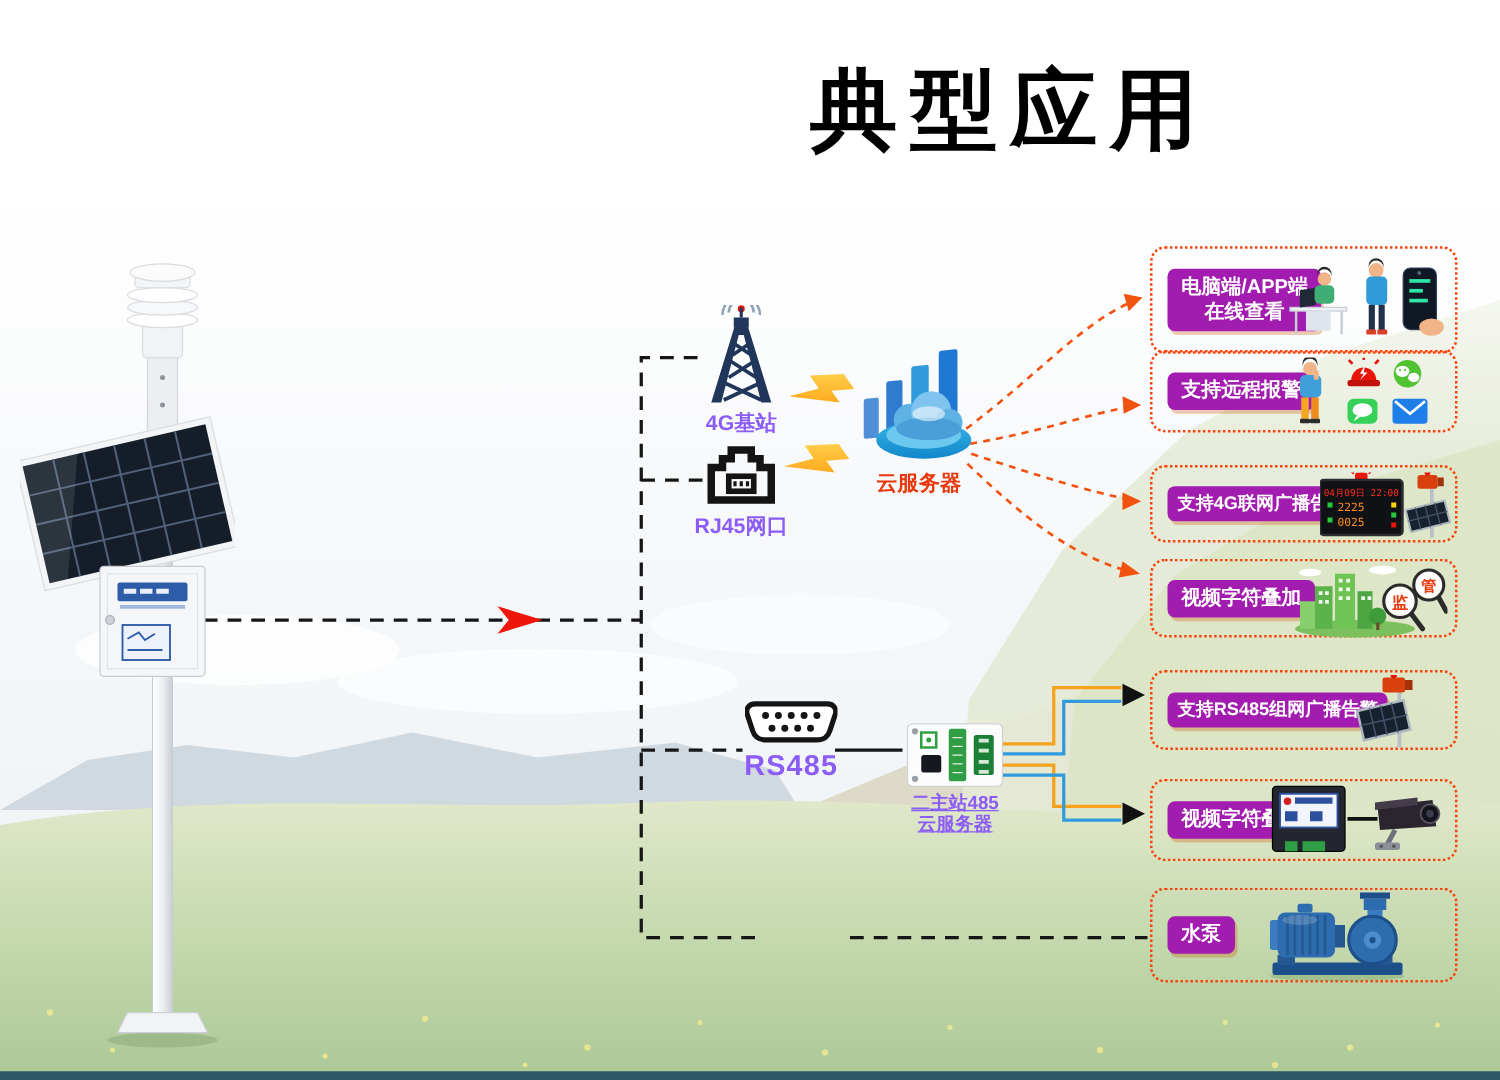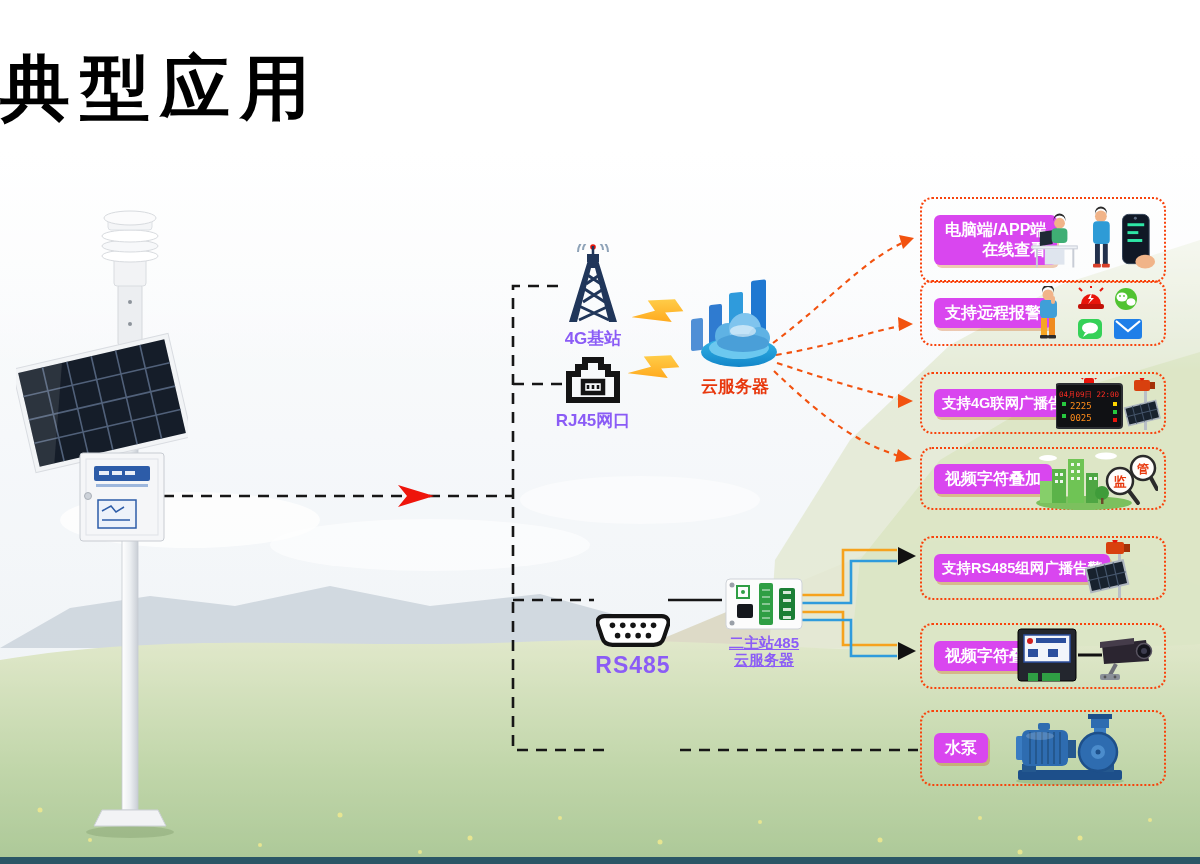--- a/index.html
+++ b/index.html
@@ -3,31 +3,31 @@
 <meta charset="utf-8">
 <style>
   html,body{margin:0;padding:0;background:#ffffff;}
   .canvas{position:relative;width:1200px;height:864px;overflow:hidden;background:#fff;
           font-family:"Liberation Sans","DejaVu Sans",sans-serif;}
   svg{display:block;}
 
   .scene{position:absolute;left:0;top:0;z-index:0;}
   .connectors{position:absolute;left:0;top:0;z-index:1;pointer-events:none;}
 
-  .title{position:absolute;top:42px;left:0;width:968px;text-align:left;z-index:2;
+  .title{position:absolute;top:42px;left:0;width:968px;text-align:right;z-index:2;
          font-size:70px;font-weight:900;color:#000;letter-spacing:10px;font-family:Liberation Mono, monospace;}
 
   .node{position:absolute;z-index:2;text-align:center;}
   .node svg{margin:0 auto;}
   .node-label{margin-top:3px;font-size:17px;font-weight:bold;color:#8b5cf6;white-space:nowrap;}
   .n4g   {left:550px;top:244px;width:86px;}
   .nrj45 {left:547px;top:354px;width:92px;}
   .ncloud{left:680px;top:274px;width:110px;}
   .ncloud .node-label{color:#e8380d;}
-  .nrs485{left:592px;top:612px;width:82px;}
+  .nrs485{left:592px;top:559px;width:82px;}
   .nrs485 .node-label{font-size:23px;letter-spacing:1px;}
   .nswitch{left:712px;top:578px;width:104px;}
   .nswitch .node-label{font-size:15px;line-height:1.15;margin-top:4px;text-decoration:underline;}
   .nrelay{left:600px;top:731px;width:90px;}
   .nrelay .node-label{font-size:16px;}
 
   .bolt{position:absolute;z-index:2;}
   .bolt1{left:632px;top:292px;}
   .bolt2{left:628px;top:348px;}
 
@@ -37,22 +37,22 @@
            border:2px dotted #f8430c;border-radius:12px;box-sizing:border-box;}
   .b1{top:197px;height:86px;}
   .b2{top:280px;height:66px;}
   .b3{top:372px;height:62px;}
   .b4{top:447px;height:63px;}
   .b5{top:536px;height:64px;}
   .b6{top:623px;height:66px;}
   .b7{top:710px;height:76px;}
 
   .pill{position:absolute;left:12px;top:50%;transform:translateY(-50%);
-        background:#d946ef;color:#fff;font-weight:bold;font-size:16px;line-height:1.25;
-        padding:5px 11px;border-radius:6px;white-space:nowrap;text-align:right;
+        background:#a21caf;color:#fff;font-weight:bold;font-size:16px;line-height:1.25;
+        padding:5px 11px;border-radius:6px;white-space:nowrap;text-align:center;
         box-shadow:2px 3px 0 rgba(206,86,6,.30);}
   .pill.small{font-size:14.5px;padding:5px 8px;}
   .pill .ln{display:block;}
   .illo{position:absolute;}
 </style>
 </head>
 <body>
 
 <div class="canvas">
 

